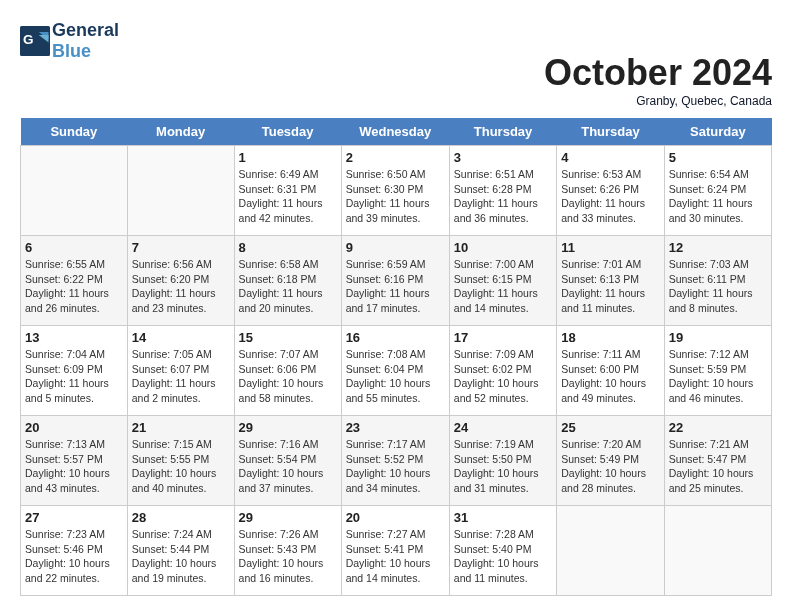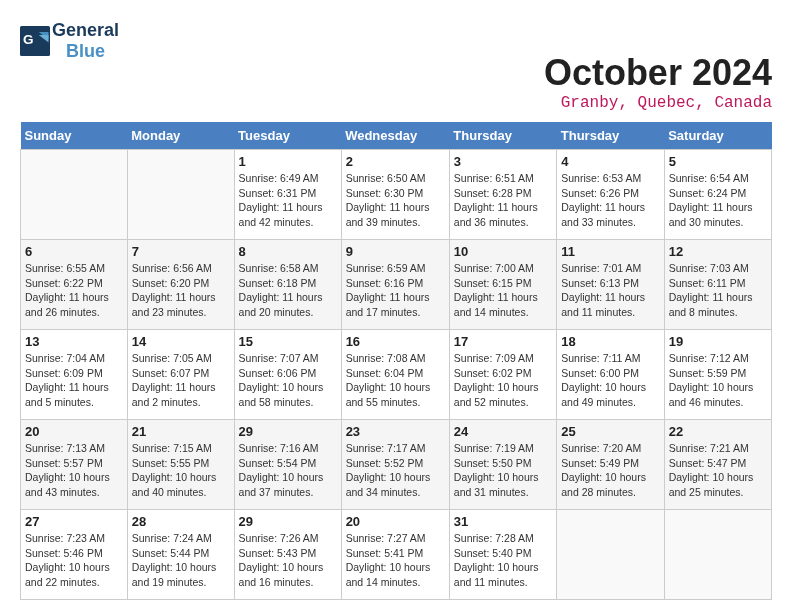--- a/index.html
+++ b/index.html
@@ -28,34 +28,33 @@
     .title-block {
       text-align: right;
     }
     .month-title {
       font-size: 36px;
       font-weight: bold;
       color: #222;
       margin-top: 32px;
     }
     .location {
-      font-size: 16px;
-      color: #be185d;
-      font-family: Liberation Mono, monospace;
+      font-size: 12px;
+      color: #0f172a;
     }
     table {
       width: 100%;
       border-collapse: collapse;
       font-size: 11px;
     }
     thead th {
       background-color: #4a7fc1;
       color: #fff;
       padding: 6px 4px;
-      text-align: left;
+      text-align: center;
       font-size: 13px;
       font-weight: bold;
     }
     tbody td {
       border: 1px solid #ccc;
       vertical-align: top;
       padding: 4px;
       width: 110px;
       height: 90px;
       background: #fff;
@@ -85,21 +84,21 @@
 <div class="header">
   <div class="logo">
     <svg class="logo-icon" viewBox="0 0 40 40">
       <rect x="0" y="0" width="40" height="40" fill="#1a3a5c" rx="2"></rect>
       <text x="4" y="24" font-size="18" font-weight="bold" fill="white" font-family="Arial">G</text>
       <polygon points="25,8 38,18 38,8" fill="#4a90c4"></polygon>
       <polygon points="25,12 38,22 38,12" fill="#6ab0d4"></polygon>
     </svg>
     <div>
       <div style="font-size:18px;font-weight:bold;color:#1a3a5c;text-align:center;">General</div>
-      <div style="font-size:18px;font-weight:bold;color:#4a90c4;text-align:center;">Blue</div>
+      <div style="font-size:18px;font-weight:bold;color:#4a90c4;">Blue</div>
     </div>
   </div>
   <div class="title-block">
     <div class="month-title">October 2024</div>
     <div class="location">Granby, Quebec, Canada</div>
   </div>
 </div>
 
 <table>
   <thead>

